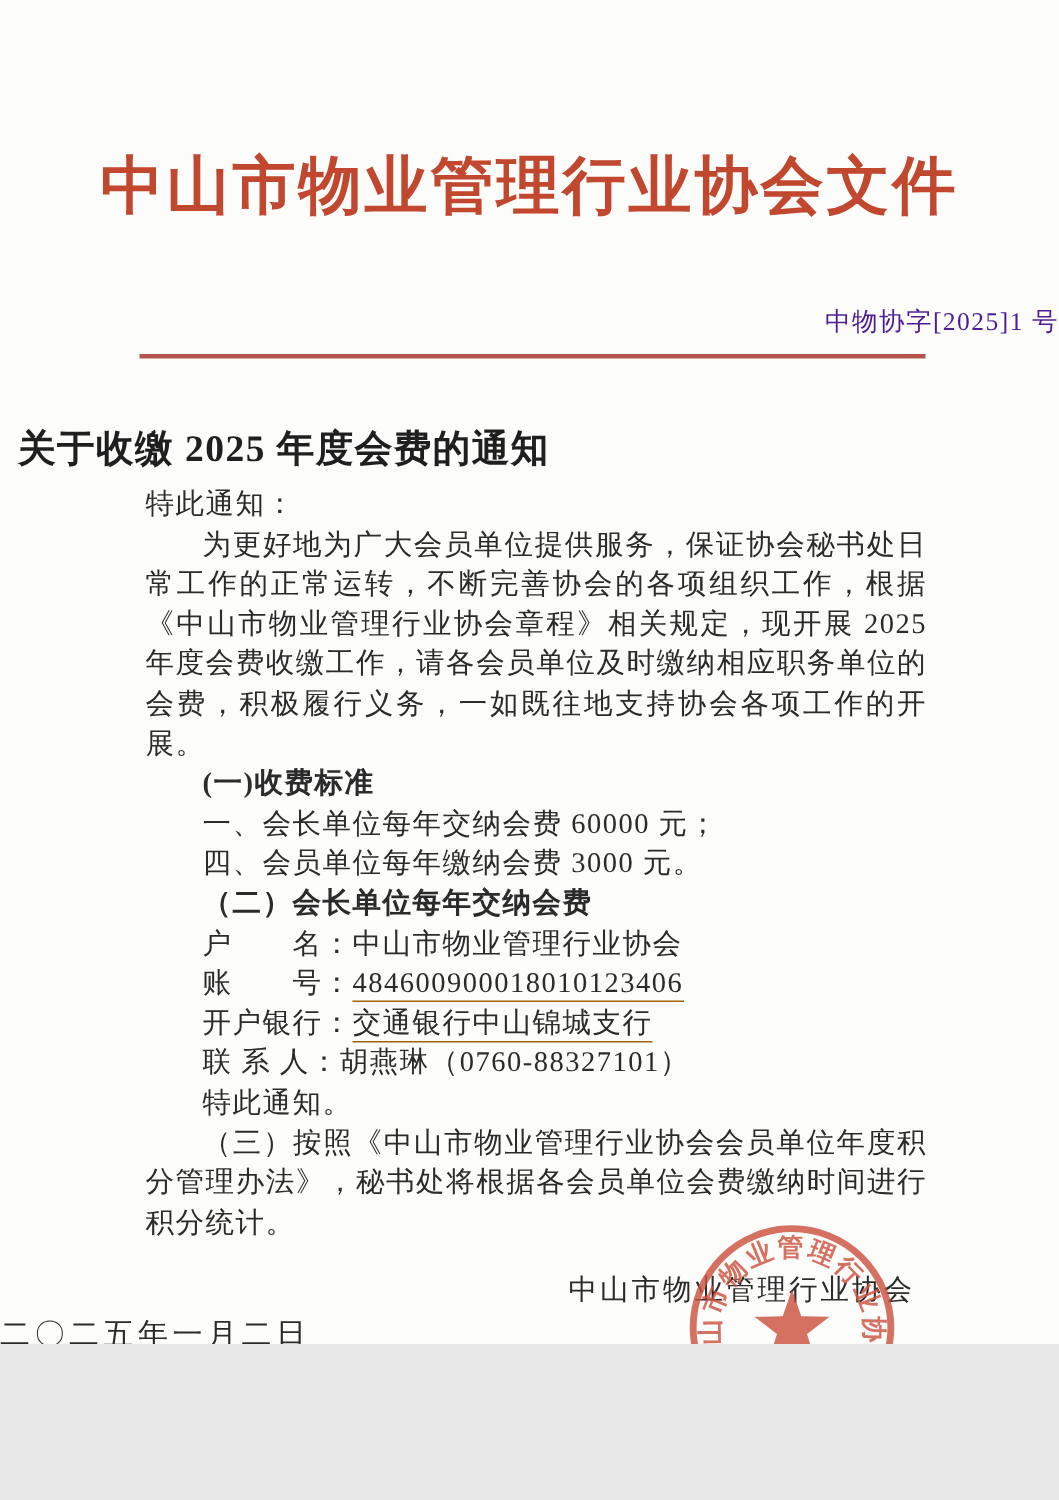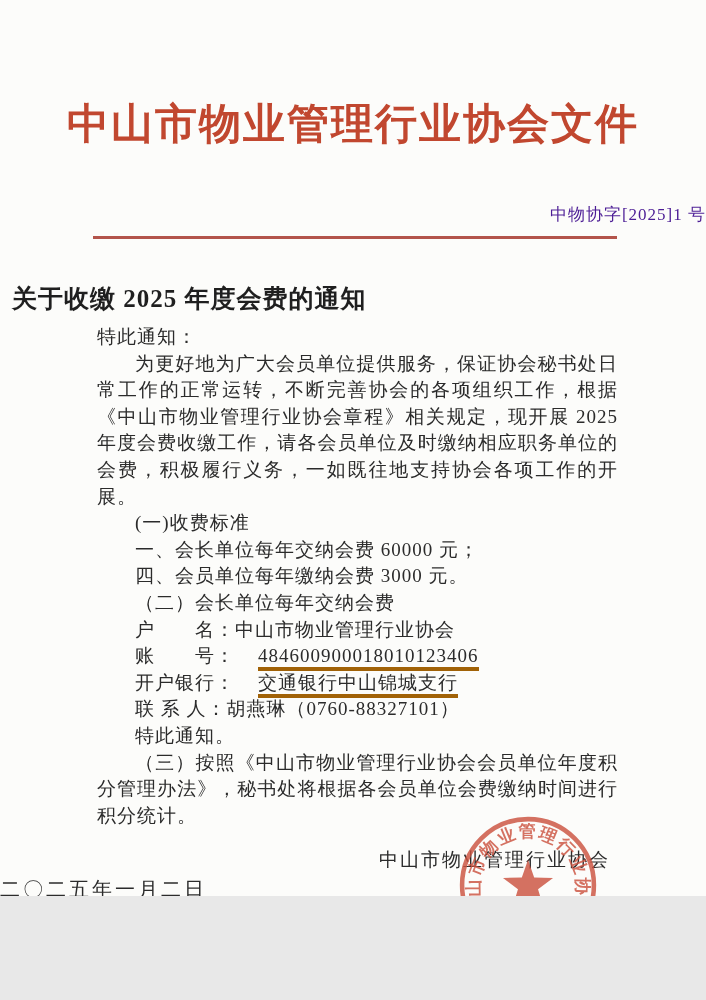--- a/index.html
+++ b/index.html
@@ -54,25 +54,24 @@
     top: 324px; left: 97px;
     width: 521px;
     font-size: 19px;
     line-height: 26.6px;
     letter-spacing: 1px;
     color: #2b2b2b;
     text-align: justify;
   }
   .body-block p { margin: 0; }
   .indent { text-indent: 2em; }
-  .bold { font-weight: normal; }
+  .bold { font-weight: bold; }
   .u-val {
-    border-bottom: 4px solid #a16207;
+    border-bottom: 1px solid #a16207;
     padding-bottom: 1px;
-    margin-left: 23px;
   }
   .sig-name {
     position: absolute;
     top: 847px; left: 0; right: 96px;
     text-align: right;
     font-size: 19px;
     letter-spacing: 2px;
     color: #2b2b2b;
   }
   .sig-date {

